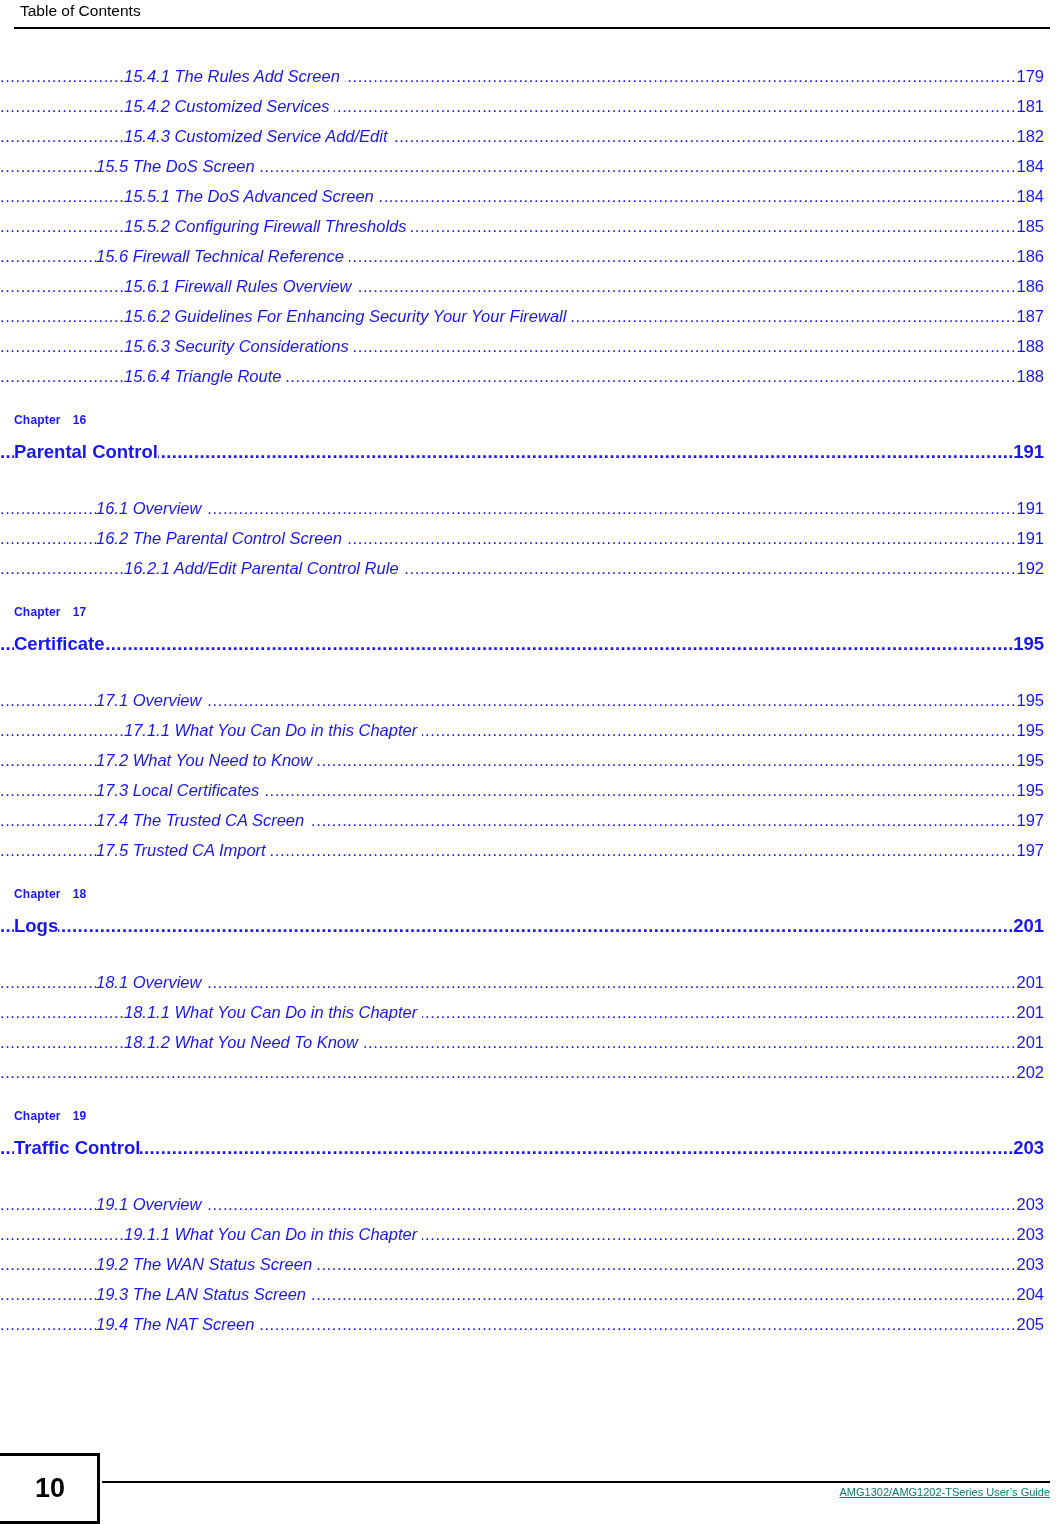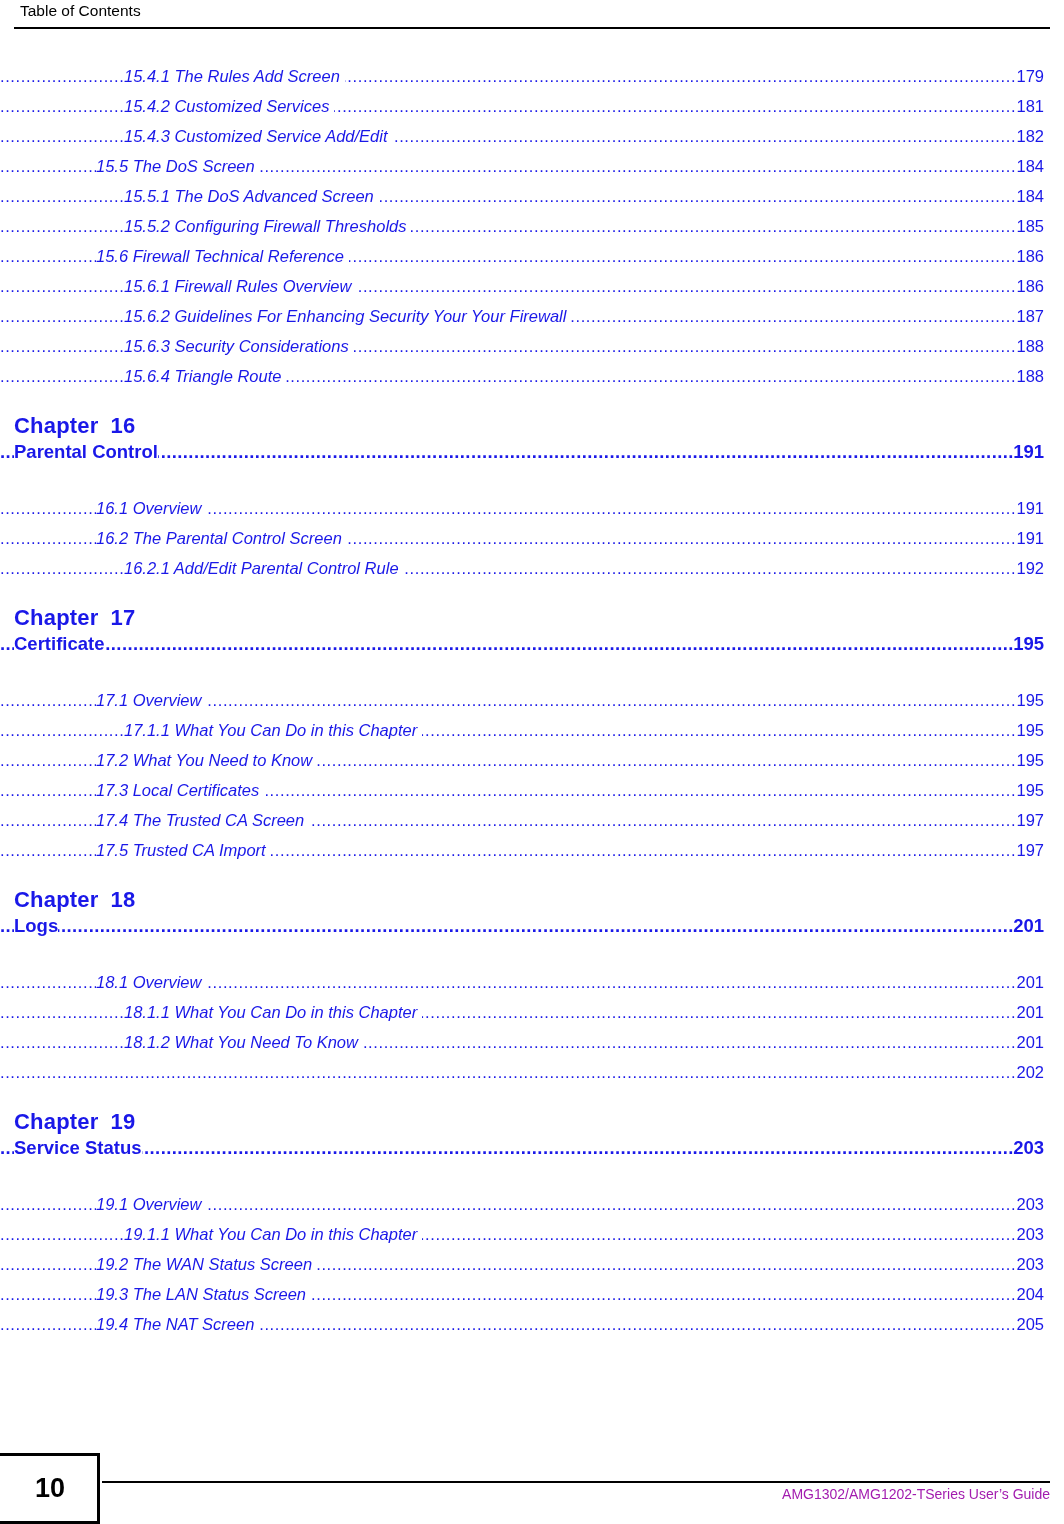--- a/index.html
+++ b/index.html
@@ -98,21 +98,21 @@
   
   .chapter-block {
     position: relative;
     color: #1a18e8;
     font-weight: bold;
   }
   .chapter-label {
     position: absolute;
     left: 14px;
     top: 0;
-    font-size: 22px;
+    font-size: 12px;
     letter-spacing: 0.2px;
     white-space: nowrap;
   }
   .chapter-label .num {
     padding-left: 12px;
   }
   .chapter-title-row {
     position: absolute;
     left: 0;
     top: 25px;
@@ -186,23 +186,24 @@
     left: 102px;
     top: 31px;
     width: 948px;
     height: 0;
     border-top: 2px solid #000000;
   }
   #footer-guide {
     position: absolute;
     right: 14px;
     top: 36px;
-    font-size: 14px;
-    color: #a21caf;
+    font-size: 11px;
+    color: #0f766e;
     white-space: nowrap;
+    text-decoration: underline;
   }
 </style>
 </head>
 <body>
 
 <div id="page-header">
   <div class="header-text">Table of Contents</div>
   <div id="header-rule"></div>
 </div>
 
@@ -354,21 +355,21 @@
     </div>
     <div class="toc-entry lvl2">
       <span class="leaders"></span>
       <span class="pageno">202</span>
     </div>
     <div style="height: 22px;"></div>
     <div class="chapter-block" style="height: 58px; text-align: center;">
       <div class="chapter-label"><span>Chapter</span><span class="num">19</span></div>
       <div class="chapter-title-row">
         <span class="leaders"></span>
-        <span class="title">Service Status </span>
+        <span class="title">Traffic Control </span>
         <span class="pageno">203</span>
       </div>
     </div>
     <div style="height: 22px;"></div>
     <div class="toc-entry lvl2">
       <span class="leaders"></span>
       <span class="title">19.1 Overview </span>
       <span class="pageno">203</span>
     </div>
     <div class="toc-entry lvl3">

